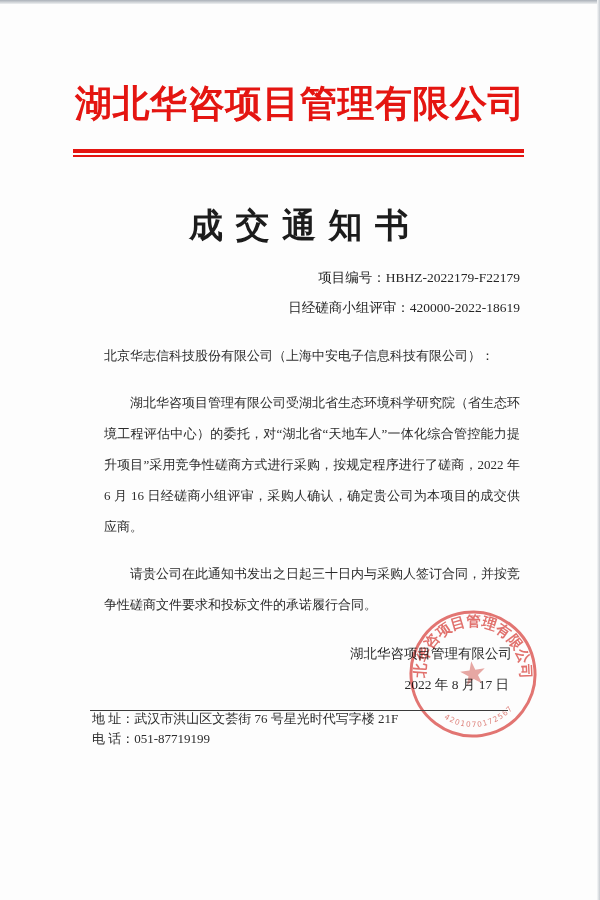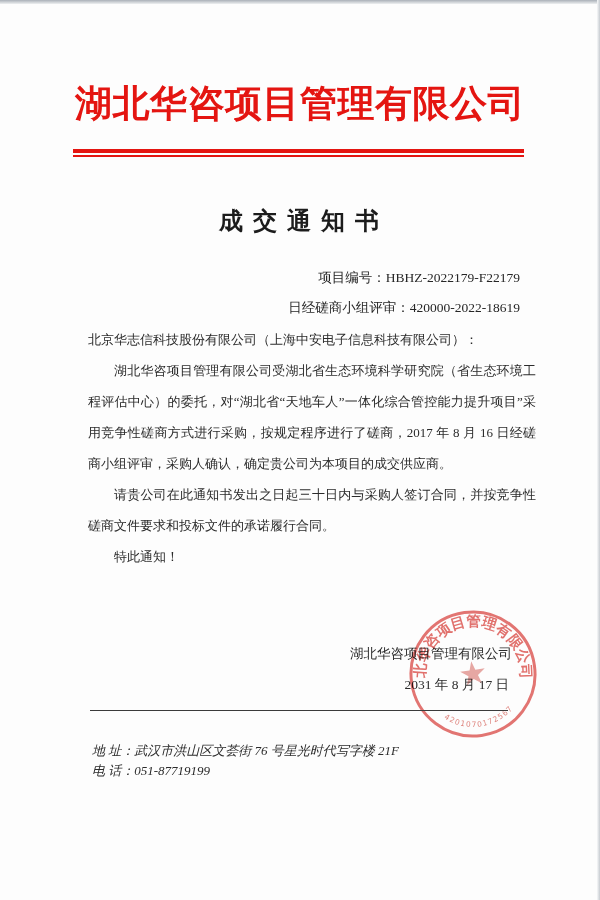--- a/index.html
+++ b/index.html
@@ -19,56 +19,56 @@
     text-align:center; font-size:37px; font-weight:bold; color:#e41511;
     white-space:nowrap; letter-spacing:.5px;
   }
   .rule { position:absolute; top:149px; left:73px; width:451px; }
   .rule-thick { height:4px; background:#e41511; }
   .rule-gap { height:2px; }
   .rule-thin { height:2px; background:#e41511; }
 
   .doc-title {
     position:absolute; top:209px; left:0; width:600px; margin:0; line-height:1;
-    text-align:center; font-size:24px; font-weight:bold; color:#1c1c1c;
+    text-align:center; font-size:34px; font-weight:bold; color:#1c1c1c;
     letter-spacing:2px;
   }
 
   .meta {
     position:absolute; top:263px; right:80px; text-align:right;
     font-size:13.5px; line-height:30px; color:#262626; white-space:nowrap;margin-left:20px;
   }
 
   .body-text {
     position:absolute; top:324px; left:88px; width:448px;
     font-size:13px; line-height:31px; color:#2b2b2b;
   }
-  .body-text p { margin:0; }
+  .body-text p { margin:16px; }
   .para { text-align:justify; }
   .indent { text-indent:2em; }
 
   .sig-company { position:absolute; top:645px; right:88px; font-size:13.5px; color:#2b2b2b; }
   .sig-date    { position:absolute; top:676px; right:91px; font-size:13.5px; color:#2b2b2b; }
 
   .seal {
     position:absolute; left:388px; top:589px;
     transform:rotate(-8deg); opacity:.8; mix-blend-mode:multiply;
     pointer-events:none;
   }
   .seal-ring   { fill:none; stroke:#dd5450; stroke-width:3; }
   .seal-text   { font-size:14.5px; font-weight:bold; fill:#dc4f4a;
                  font-family:"Liberation Serif","DejaVu Serif",serif; }
   .seal-number { font-size:7.5px; fill:#d8675f; letter-spacing:1.1px;
                  font-family:"DejaVu Sans",sans-serif; }
   .seal-star   { fill:#e2928d; }
 
   .footer-rule { position:absolute; top:710px; left:90px; width:418px;
     border-top:1.5px solid #3b3b3b; }
-  .footer-text { position:absolute; top:741px; left:92px;
-    font-size:13px; line-height:20px; color:#2b2b2b; white-space:nowrap;font-style:italic; }
+  .footer-text { position:absolute; top:709px; left:92px;
+    font-size:13px; line-height:20px; color:#2b2b2b; white-space:nowrap; }
 </style>
 </head>
 <body>
 
 <div>
 
   <div class="scan-edge-top"></div>
   <div class="scan-edge-right"></div>
 
   <div class="letterhead">湖北华咨项目管理有限公司</div>
@@ -81,27 +81,26 @@
 
   <h1 class="doc-title">成 交 通 知 书</h1>
 
   <div class="meta">
     <div><span>项目编号：</span><span>HBHZ-2022179-F22179</span></div>
     <div><span>日经磋商小组评审：</span><span>420000-2022-18619</span></div>
   </div>
 
   <div class="body-text">
     <p class="addressee">北京华志信科技股份有限公司（上海中安电子信息科技有限公司）：</p>
-    <p class="para indent">湖北华咨项目管理有限公司受湖北省生态环境科学研究院（省生态环境工程评估中心）的委托，对“湖北省“天地车人”一体化综合管控能力提升项目”采用竞争性磋商方式进行采购，按规定程序进行了磋商，2017 年 8 月 16 日经磋商小组评审，采购人确认，确定贵公司为本项目的成交供应商。</p>
+    <p class="para indent">湖北华咨项目管理有限公司受湖北省生态环境科学研究院（省生态环境工程评估中心）的委托，对“湖北省“天地车人”一体化综合管控能力提升项目”采用竞争性磋商方式进行采购，按规定程序进行了磋商，2022 年 6 月 16 日经磋商小组评审，采购人确认，确定贵公司为本项目的成交供应商。</p>
     <p class="para indent">请贵公司在此通知书发出之日起三十日内与采购人签订合同，并按竞争性磋商文件要求和投标文件的承诺履行合同。</p>
-    <p class="para indent">特此通知！</p>
   </div>
 
   <div class="sig-company">湖北华咨项目管理有限公司</div>
-  <div class="sig-date">2031 年 8 月 17 日</div>
+  <div class="sig-date">2022 年 8 月 17 日</div>
 
   <svg class="seal" width="170" height="170" viewBox="0 0 170 170" xmlns="http://www.w3.org/2000/svg" xmlns:xlink="http://www.w3.org/1999/xlink">
     <circle class="seal-ring" cx="85" cy="85" r="62"></circle>
     <path id="sealArcTop" d="M85,85 m-48,0 a48,48 0 1,1 96,0 a48,48 0 1,1 -96,0" fill="none"></path>
     <path id="sealArcBottom" d="M85,85 m-53,0 a53,53 0 1,0 106,0 a53,53 0 1,0 -106,0" fill="none"></path>
     <text class="seal-text">
       <textPath href="#sealArcTop" xlink:href="#sealArcTop" startOffset="25%" text-anchor="middle">湖北华咨项目管理有限公司</textPath>
     </text>
     <text class="seal-number">
       <textPath href="#sealArcBottom" xlink:href="#sealArcBottom" startOffset="25%" text-anchor="middle">4201070172567</textPath>

